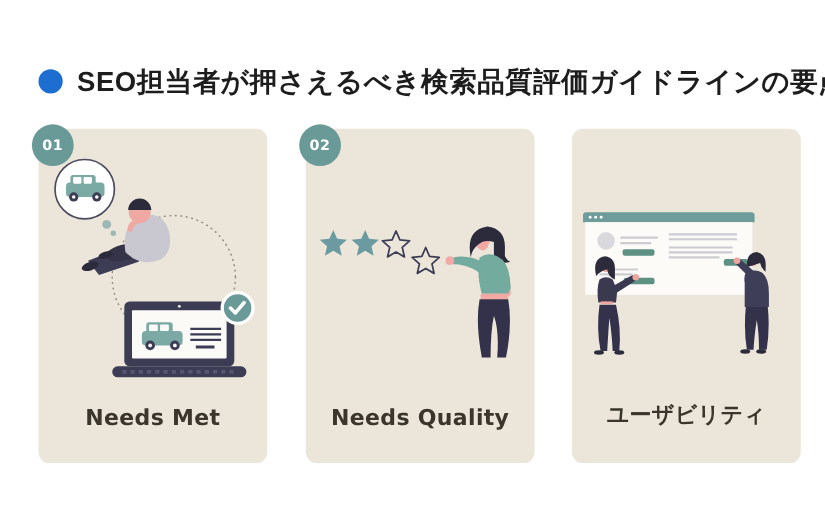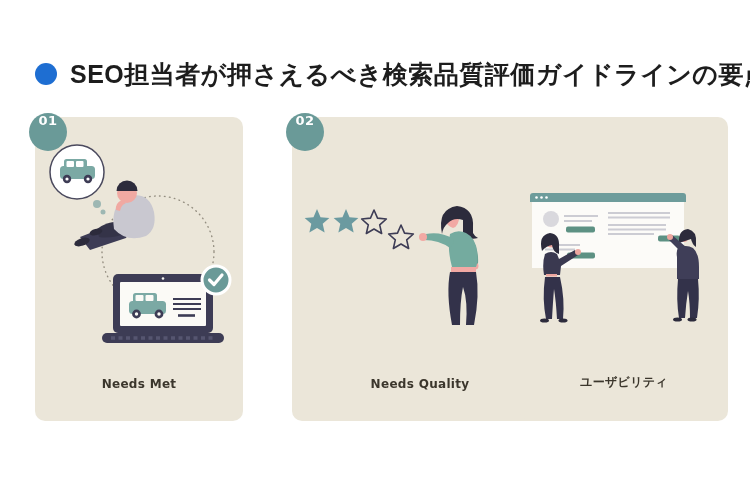--- a/index.html
+++ b/index.html
@@ -18,31 +18,31 @@
   .title{
     font-size:25px;font-weight:bold;color:#1d1d1d;letter-spacing:0.5px;
     white-space:nowrap;font-family:"Liberation Sans","DejaVu Sans",sans-serif;
   }
   
   .card{
     position:absolute;top:117px;width:208px;height:304px;
     background:#ebe6d9;border-radius:10px;
   }
   .card.c1{left:35px;}
-  .card.c2{left:292px;padding-left:48px;}
+  .card.c2{left:278px;}
   .card.c3{left:520px;}
   .badge{
     position:absolute;left:-6px;top:-4px;width:38px;height:38px;border-radius:50%;
-    background:#6a9a98;color:#ffffff;display:flex;align-items:flex-start;justify-content:center;
+    background:#6a9a98;color:#ffffff;display:flex;align-items:center;justify-content:center;
     font-size:13px;font-weight:bold;letter-spacing:0.5px;
     font-family:"DejaVu Sans",sans-serif;
   }
   .card-label{
     position:absolute;left:0;bottom:30px;width:100%;text-align:center;
-    font-size:12px;font-weight:bold;color:#3b362c;
+    font-size:20px;font-weight:bold;color:#3b362c;
     font-family:"DejaVu Sans",sans-serif;letter-spacing:0.3px;
   }
   .illus{position:absolute;left:0;top:0;width:208px;height:304px;}
 </style>
 </head>
 <body>
 
 <div id="canvas">
 
   <div class="header">

